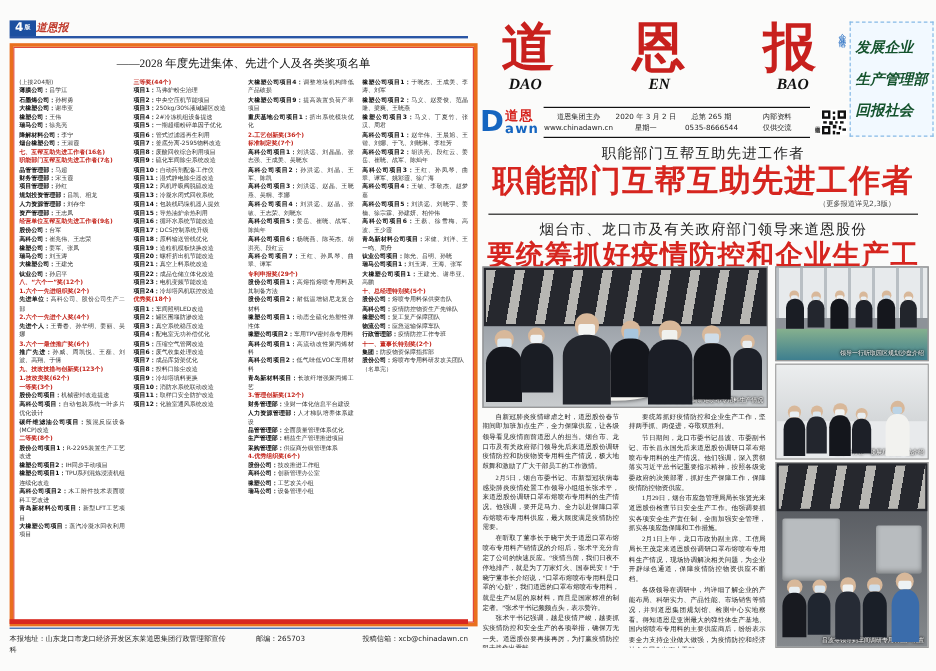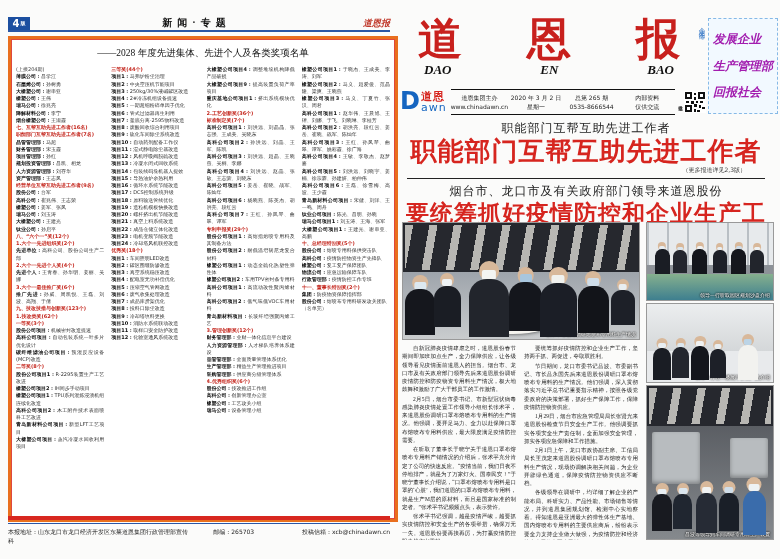--- a/index.html
+++ b/index.html
@@ -40,36 +40,36 @@
   .lp-footer .addr{flex:1.6;}
   .lp-footer .zip{flex:.7;text-align:center;}
   .lp-footer .mail{flex:1;text-align:right;}
 
   
   .mission-box{position:absolute;top:18px;right:0;width:78px;height:96px;display:flex;}
   .mission-vert{writing-mode:vertical-rl;font-size:6.5px;color:#3a7bc8;letter-spacing:2px;
     padding-top:4px;margin-right:2px;}
   .mission-inner{flex:1;border:1px dashed #86b9e6;background:#f2f9ff;
     display:flex;flex-direction:column;justify-content:space-evenly;padding:2px 4px;}
-  .mission-line{color:#a21caf;font-weight:bold;font-size:12px;font-style:italic;
+  .mission-line{color:#14532d;font-weight:bold;font-size:12px;font-style:italic;
     font-family:"Liberation Serif",serif;white-space:nowrap;}
 
   .masthead{position:absolute;top:16px;left:10px;width:278px;text-align:center;}
   .mast-chars{display:flex;justify-content:space-between;padding:0 8px;}
   .mast-char{font-size:44px;line-height:1.1;color:#c8201d;font-weight:bold;
     font-family:"Liberation Serif",serif;}
   .mast-pinyin{display:flex;justify-content:space-between;padding:0 14px;margin-top:-2px;
     font-family:"Liberation Serif",serif;font-weight:bold;font-style:italic;font-size:13px;color:#111;}
 
   .info-bar{position:absolute;top:88px;left:0;width:306px;height:28px;display:flex;align-items:center;}
   .logo{display:flex;align-items:center;margin-right:4px;}
   .logo-d{font-size:24px;font-weight:bold;color:#1565c0;line-height:.9;}
   .logo-stack{display:flex;flex-direction:column;line-height:1;margin-left:1px;}
   .logo-daoen{color:#d6251f;font-weight:bold;font-size:11px;letter-spacing:1px;}
-  .logo-awn{color:#1565c0;font-weight:normal;font-size:11px;letter-spacing:1px;}
+  .logo-awn{color:#1565c0;font-weight:bold;font-size:11px;letter-spacing:1px;}
   .info-cells{flex:1;display:flex;border-top:1.5px solid #111;border-bottom:1.5px solid #111;
     height:24px;align-items:center;}
   .info-cell{flex:1;text-align:center;font-size:6px;line-height:1.5;color:#222;white-space:nowrap;}
   .qr-wrap{display:flex;align-items:center;margin-left:3px;}
   .qr-vert{writing-mode:vertical-rl;font-size:4.5px;color:#333;margin-right:1px;}
   .qr{width:22px;height:22px;}
 
   
   .lead-block{position:absolute;top:120px;left:0;width:372px;text-align:center;}
   .kicker{font-size:12px;color:#222;font-family:"Liberation Serif",serif;letter-spacing:1px;}
@@ -111,21 +111,20 @@
 </head>
 <body>
 
 <div class="page" id="left-page">
 
   <div class="lp-header">
     <div class="edition-box">
       <span>4</span>
         <span class="small">版</span>
     </div>
-    <div class="section-title">新闻·专题</div>
     <div class="paper-mini">道恩报</div>
   </div>
 
   <div class="award-box">
     <div class="award-subtitle">——2028 年度先进集体、先进个人及各类奖项名单</div>
     <div class="list-cols">
       <div class="list-col">
           <div class="it nt">(上接204期)</div>
           <div class="it en"><b>薄膜公司：</b>吕学江</div>
           <div class="it en"><b>石墨烯公司：</b>孙树勇</div>

